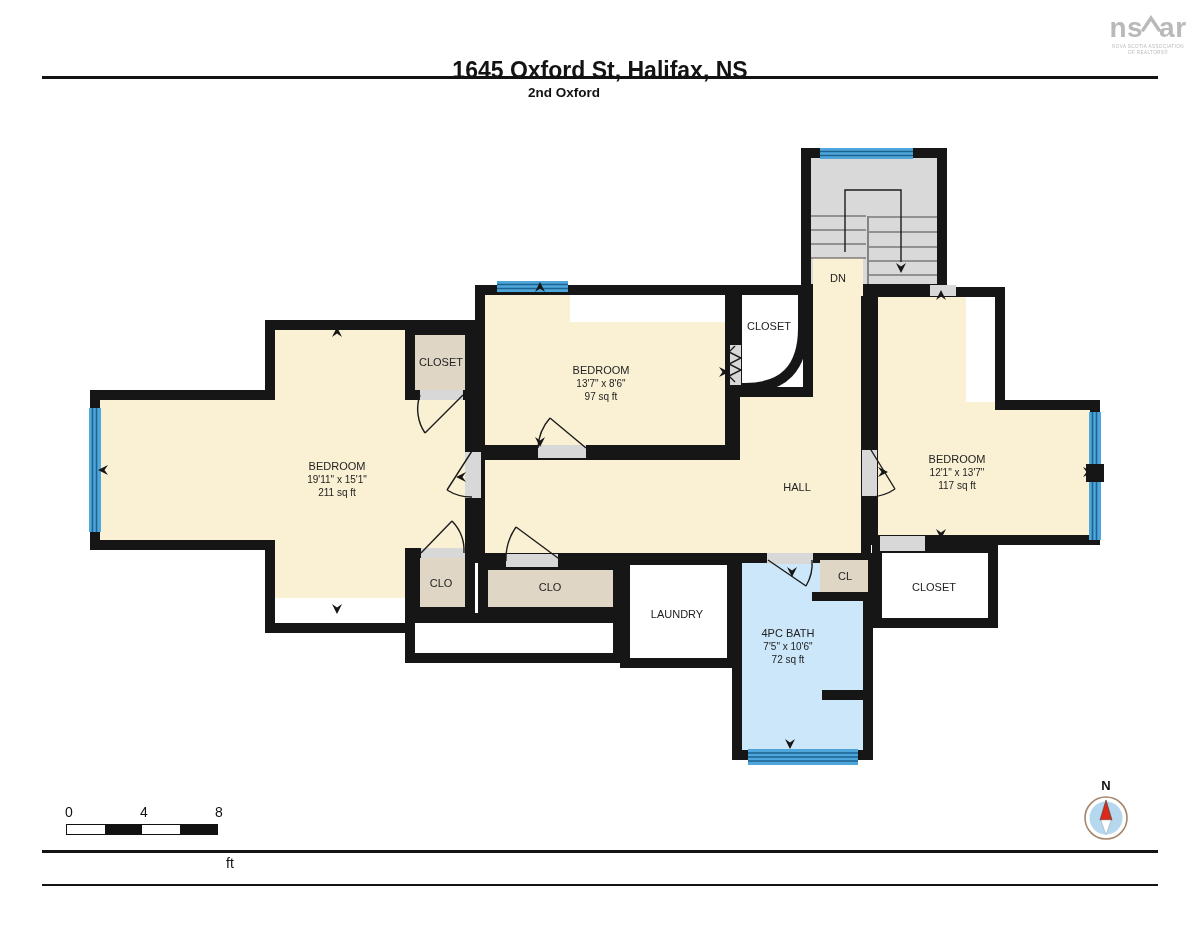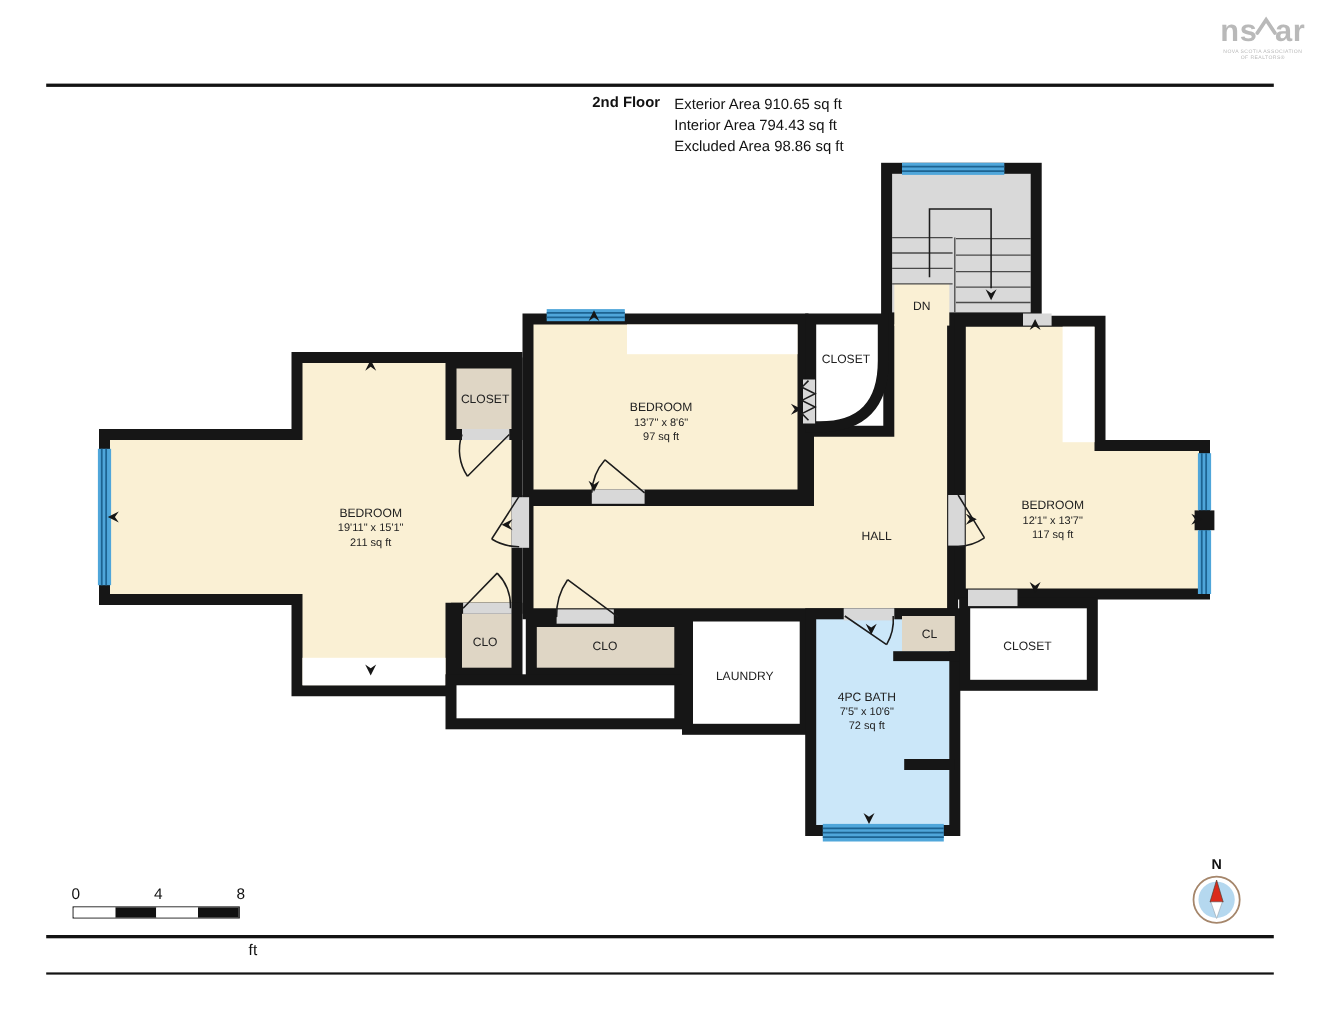--- a/index.html
+++ b/index.html
@@ -56,40 +56,36 @@
   .cnorth{fill:var(--compass_red);stroke:#4a3b2e;stroke-width:.6;}
   .csouth{fill:#fff;stroke:#9aa7b0;stroke-width:.6;}
   .compass-n{font:bold 13px "Liberation Sans",sans-serif;text-anchor:middle;fill:#111;}
   .disclaimer{position:absolute;left:43px;top:861px;font-size:11.5px;color:#111;}
 </style>
 </head>
 <body>
 
 <div class="page">
 
+  <h1 class="title">1645 Oxford St, Halifax, NS</h1>
   <div class="logo">
     <div class="logo-row">
       <span>ns</span>
       <svg width="22" height="18" viewBox="0 0 22 18">
         <path class="roofpath" d="M3,16 L11,4 L19,16" fill="none" stroke-width="3.4" stroke-linecap="round"></path>
       </svg>
       <span>ar</span>
     </div>
     <div class="logo-sub">
       <div>NOVA SCOTIA ASSOCIATION</div>
       <div>OF REALTORS®</div>
     </div>
   </div>
   <div class="hline hline1"></div>
-  <div class="floor-label">2nd Floor</div>
-  <div class="areas">
-    <div>Exterior Area 910.65 sq ft</div>
-    <div>Interior Area 794.43 sq ft</div>
-    <div>Excluded Area 98.86 sq ft</div>
-  </div>
+  <div class="floor-label">2nd Oxford</div>
 
   <svg class="plan" viewBox="0 0 1200 927">
 
     <g>
       <rect x="806" y="153" width="136" height="136" class="f-gray wall"></rect>
     </g>
     <g>
       <path class="f-cream wall" d="M480,558 L480,455 L735,455 L735,392 L808,392 L808,290 L866,290 L866,558 Z"></path>
     </g>
     <g>

